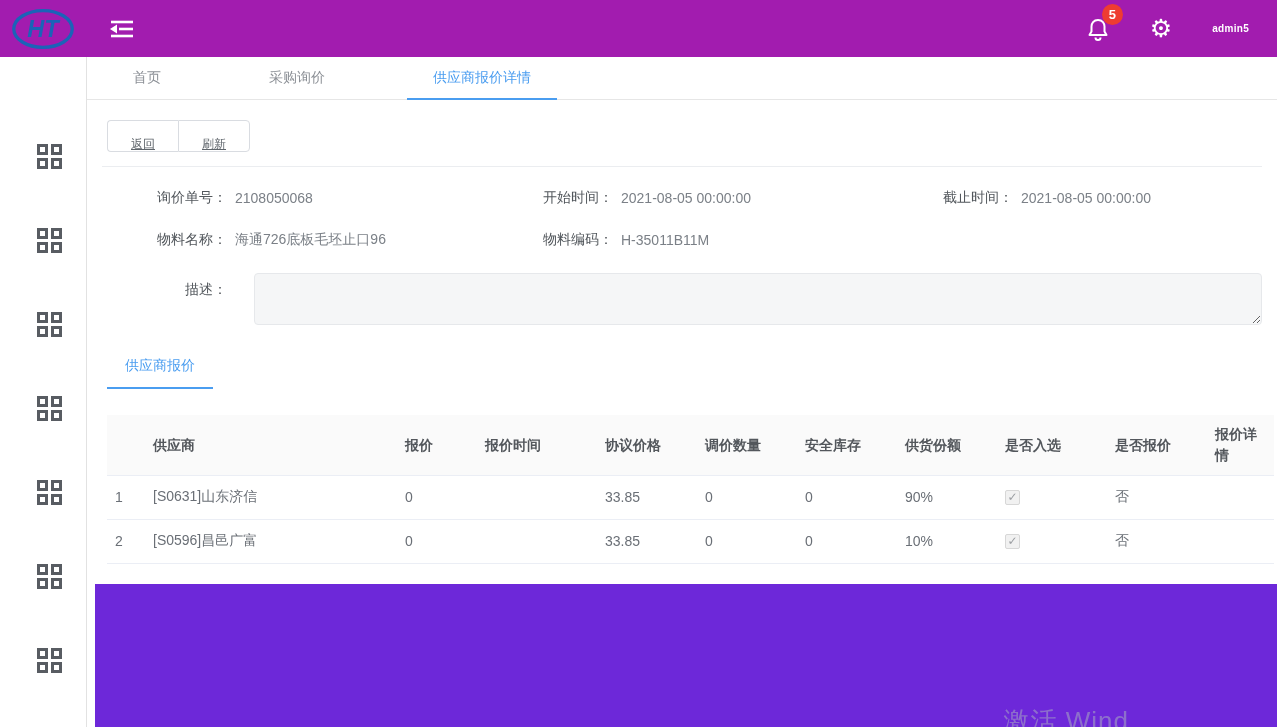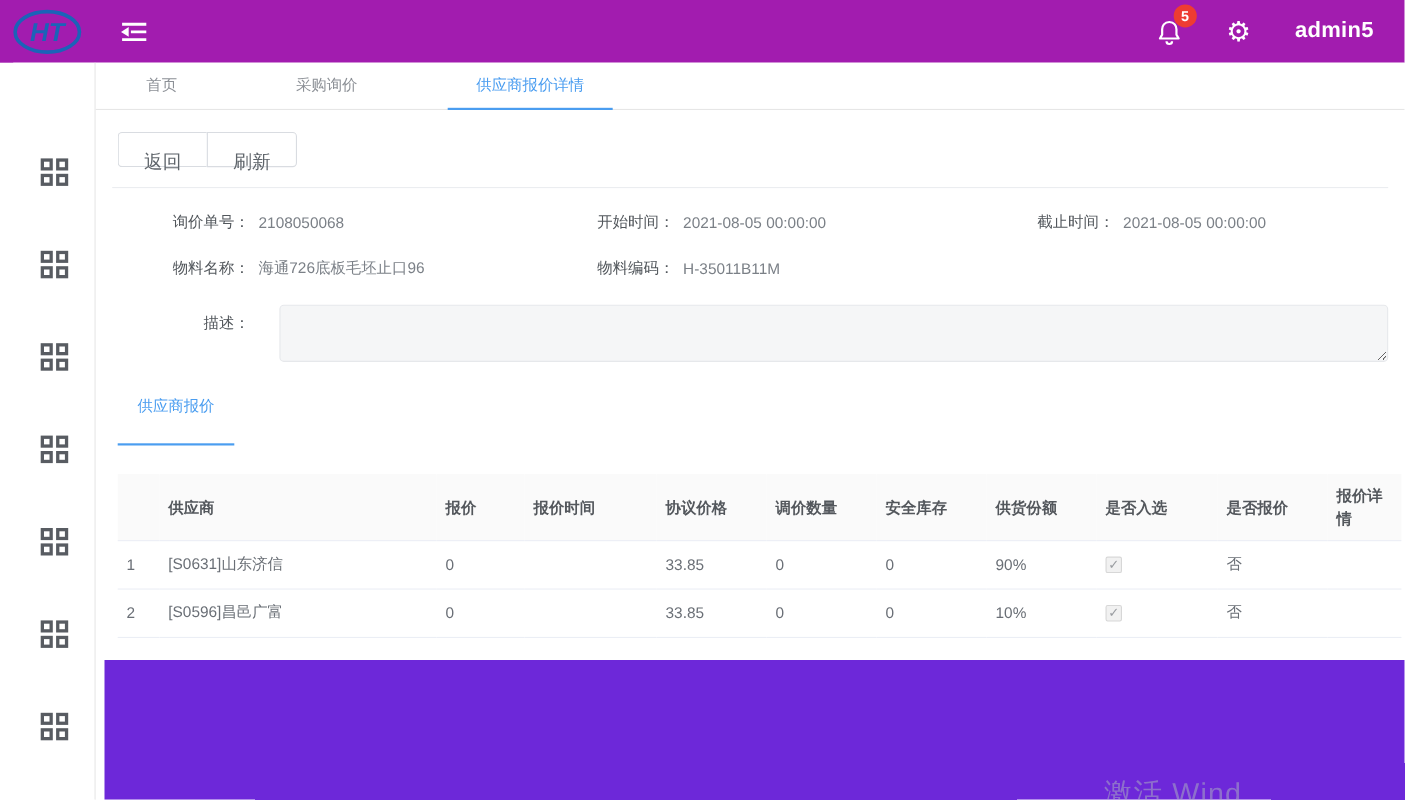--- a/index.html
+++ b/index.html
@@ -9,40 +9,40 @@
   .app { width:1277px; height:727px; display:flex; flex-direction:column; }
 
   
   .topbar { height:57px; flex:0 0 57px; background:#a21caf; display:flex; align-items:center; padding:0 28px 0 10px; }
   .logo { width:66px; height:46px; display:flex; align-items:center; justify-content:center; }
   .menu-fold { margin-left:32px; width:28px; height:24px; display:flex; align-items:center; cursor:pointer; }
   .top-right { margin-left:auto; display:flex; align-items:center; gap:40px; }
   .bell-wrap { position:relative; width:24px; height:26px; cursor:pointer; }
   .badge { position:absolute; top:-12px; right:-13px; min-width:21px; height:21px; border-radius:11px; background:#ee3c32; color:#fff; font-size:13px; font-weight:bold; display:flex; align-items:center; justify-content:center; padding:0 4px; }
   .gear { color:#fff; font-size:25px; line-height:1; cursor:pointer; font-family:"DejaVu Sans",sans-serif; }
-  .username { color:#fff; font-size:20px; font-weight:bold; letter-spacing:.3px; cursor:pointer; }
+  .username { color:#fff; font-size:10px; font-weight:bold; letter-spacing:.3px; cursor:pointer; }
 
   
   .body-wrap { flex:1; display:flex; min-height:0;margin-left:12px; }
   .sidebar { width:75px; flex:0 0 75px; background:#fff; border-right:1px solid #e2e2e2; padding-top:82px; display:flex; flex-direction:column; align-items:center; overflow:hidden; }
   .side-item { height:40px; margin-bottom:49px; display:flex; align-items:center; justify-content:center; cursor:pointer; }
   .grid-icon { display:grid; grid-template-columns:11px 11px; grid-template-rows:11px 11px; gap:3px; }
   .grid-icon i { display:block; border:3px solid #585c62; background:#fff; }
 
   .main { flex:1; display:flex; flex-direction:column; min-width:0; background:#fff; }
 
   
   .tabs { height:43px; flex:0 0 43px; border-bottom:1px solid #e6e6e6; display:flex; align-items:stretch; padding-left:20px; }
   .tab { padding:0 26px; display:flex; align-items:center; color:#8c9096; cursor:pointer; margin-right:56px; border-bottom:2px solid transparent; margin-bottom:-1px; font-size:14px; }
   .tab.active { color:#4a9df0; border-bottom-color:#4a9df0; }
 
   
   .toolbar { padding:20px 15px 0 20px; }
   .btn-group { display:inline-flex; }
-  .btn { background:#fff; border:1px solid #d9dce1; color:#5f656b; font-size:17px; height:32px; padding:15px 23px; cursor:pointer; font-family:inherit; }
+  .btn { background:#fff; border:1px solid #d9dce1; color:#5f656b; font-size:12px; height:32px; padding:15px 23px; cursor:pointer; font-family:inherit;text-decoration:underline; }
   .btn:first-child { border-radius:4px 0 0 4px; border-right:none; }
   .btn:last-child { border-radius:0 4px 4px 0; }
   .toolbar-divider { margin:14px 15px 0 15px; border-bottom:1px solid #ebedf0; }
 
   
   .form { padding:22px 15px 0 20px; }
   .form-row { display:flex; margin-bottom:24px; align-items:flex-start; }
   .field { display:flex; align-items:center; }
   .field.f1 { width:410px; }
   .field.f2 { width:400px; }
@@ -50,21 +50,21 @@
   .field .lbl { color:#52575c; text-align:right; flex:0 0 auto; }
   .field.f1 .lbl { width:120px; }
   .field.f2 .lbl, .field.f3 .lbl { width:96px; }
   .field .val { color:#7b8087; margin-left:8px; }
   .desc-row { display:flex; align-items:flex-start; margin-bottom:18px;gap:19px; }
   .desc-row .lbl { width:120px; text-align:right; color:#52575c; padding-top:8px; }
   .desc-row textarea { flex:1; margin-left:8px; height:52px; background:#f5f6f7; border:1px solid #e6e8eb; border-radius:4px; resize:vertical; font-family:inherit; font-size:14px; color:#606266; padding:6px 10px; outline:none; }
 
   
   .subtabs { padding-left:20px; margin-top:4px; display:flex; }
-  .subtab { padding:10px 18px 24px; color:#4a9df0; border-bottom:2px solid #4a9df0; cursor:pointer; font-size:14px; }
+  .subtab { padding:10px 18px 12px; color:#4a9df0; border-bottom:2px solid #4a9df0; cursor:pointer; font-size:14px; }
 
   
   .tbl-wrap { margin:26px 15px 0 20px; }
   table.quotes { width:100%; border-collapse:collapse; table-layout:fixed; font-size:14px; }
   table.quotes th { background:#fafafa; color:#53575c; font-weight:bold; text-align:left; height:60px; padding:0 8px; line-height:1.45; vertical-align:middle; border-bottom:1px solid #ebeef5; }
   table.quotes td { color:#6a6f76; height:44px; padding:0 8px; border-bottom:1px solid #ebeef5; vertical-align:middle; }
   .chk { width:15px; height:15px; background:#f1f1f1; border:1px solid #d7d7d7; border-radius:2px; display:flex; align-items:center; justify-content:center; color:#9a9da1; font-size:12px; line-height:1; cursor:pointer; }
 
   
   .bottom-area { flex:1; margin:20px 0 0 8px; background:#6d28d9; position:relative; overflow:hidden; }

